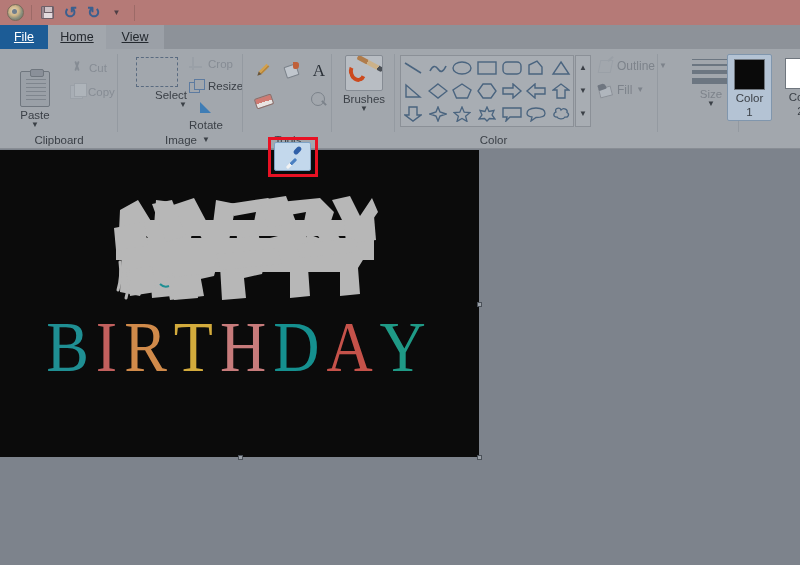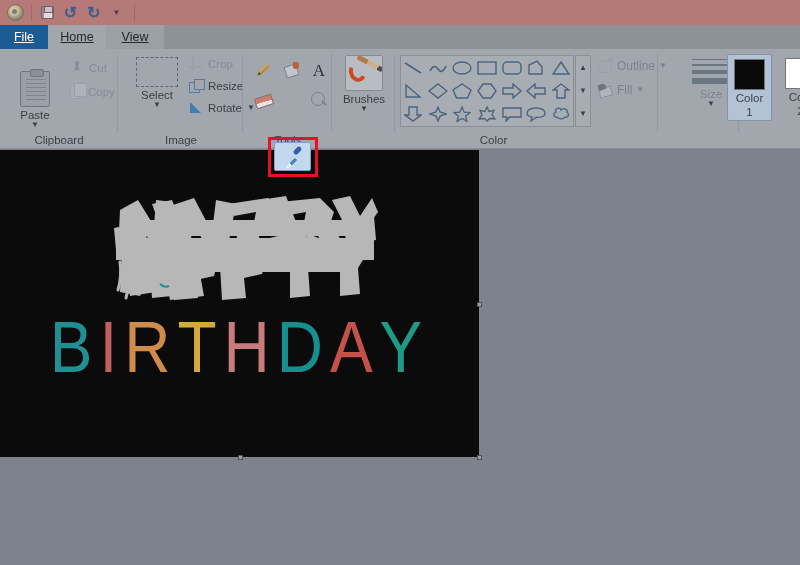--- a/index.html
+++ b/index.html
@@ -110,21 +110,21 @@
   .copy-ico {
     width: 13px; height: 14px; border: 1px solid #9ba1a8; background: #a8aeb5; position: relative;
   }
   .copy-ico::before {
     content: ""; position: absolute; left: 3px; top: -3px; width: 11px; height: 12px;
     border: 1px solid #9ba1a8; background: #aeb4ba;
   }
 
   
   .image-grp { left: 119px; width: 124px; }
-  .select-btn { position: absolute; left: 8px; top: 8px; width: 60px; text-align: center; }
+  .select-btn { position: absolute; left: 8px; top: 8px; width: 60px; text-align: right; }
   .sel-rect {
     width: 42px; height: 30px; margin: 0 auto;
     border: 1px dashed #5a6b80; background: transparent;
   }
   .crop-ico { width: 14px; height: 13px; position: relative; }
   .crop-ico::before {
     content: ""; position: absolute; left: 3px; top: 0; width: 1.5px; height: 13px; background: #9aa0a7;
   }
   .crop-ico::after {
     content: ""; position: absolute; left: 0; top: 9px; width: 13px; height: 1.5px; background: #9aa0a7;
@@ -297,21 +297,21 @@
   }
   .h-right  { left: 477px; top: 152px; }
   .h-bottom { left: 238px; top: 305px; }
   .h-corner { left: 477px; top: 305px; }
 
   
   .happy-wrap { position: absolute; left: 108px; top: 42px; width: 270px; height: 115px; }
   .birthday {
     position: absolute; left: 0; top: 160px; width: 479px;
     text-align: center;
-    font-family: Liberation Sans, sans-serif;
+    font-family: Liberation Serif, serif;
     font-size: 64px; font-weight: 300; letter-spacing: 7px;
     white-space: nowrap;
   }
   .birthday span { display: inline-block; transform: scaleY(1.12); }
 </style>
 </head>
 <body>
 
 <div id="app">
 
@@ -372,21 +372,21 @@
         <div class="caret">▼</div>
       </div>
       <div class="small-cmd" style="left:70px; top:8px;">
         <span class="crop-ico"></span>
         <span>Crop</span>
       </div>
       <div class="small-cmd" style="left:70px; top:30px; color:#3b4047;">
         <span class="resize-ico"></span>
         <span>Resize</span>
       </div>
-      <div class="small-cmd" style="left:70px; top:52px; color:#3b4047;">
+      <div class="small-cmd" style="left:70px; top:52px; color:#3b4047;flex-direction:column;">
         <span class="rotate-ico"></span>
         <span>Rotate</span>
         <span class="caret">▼</span>
       </div>
       <div class="grp-label">Image</div>
       <div class="grp-div" style="right:0;"></div>
     </div>
 
     <div class="grp tools-grp">
       <div class="tool-cell" style="left:6px; top:8px;">

